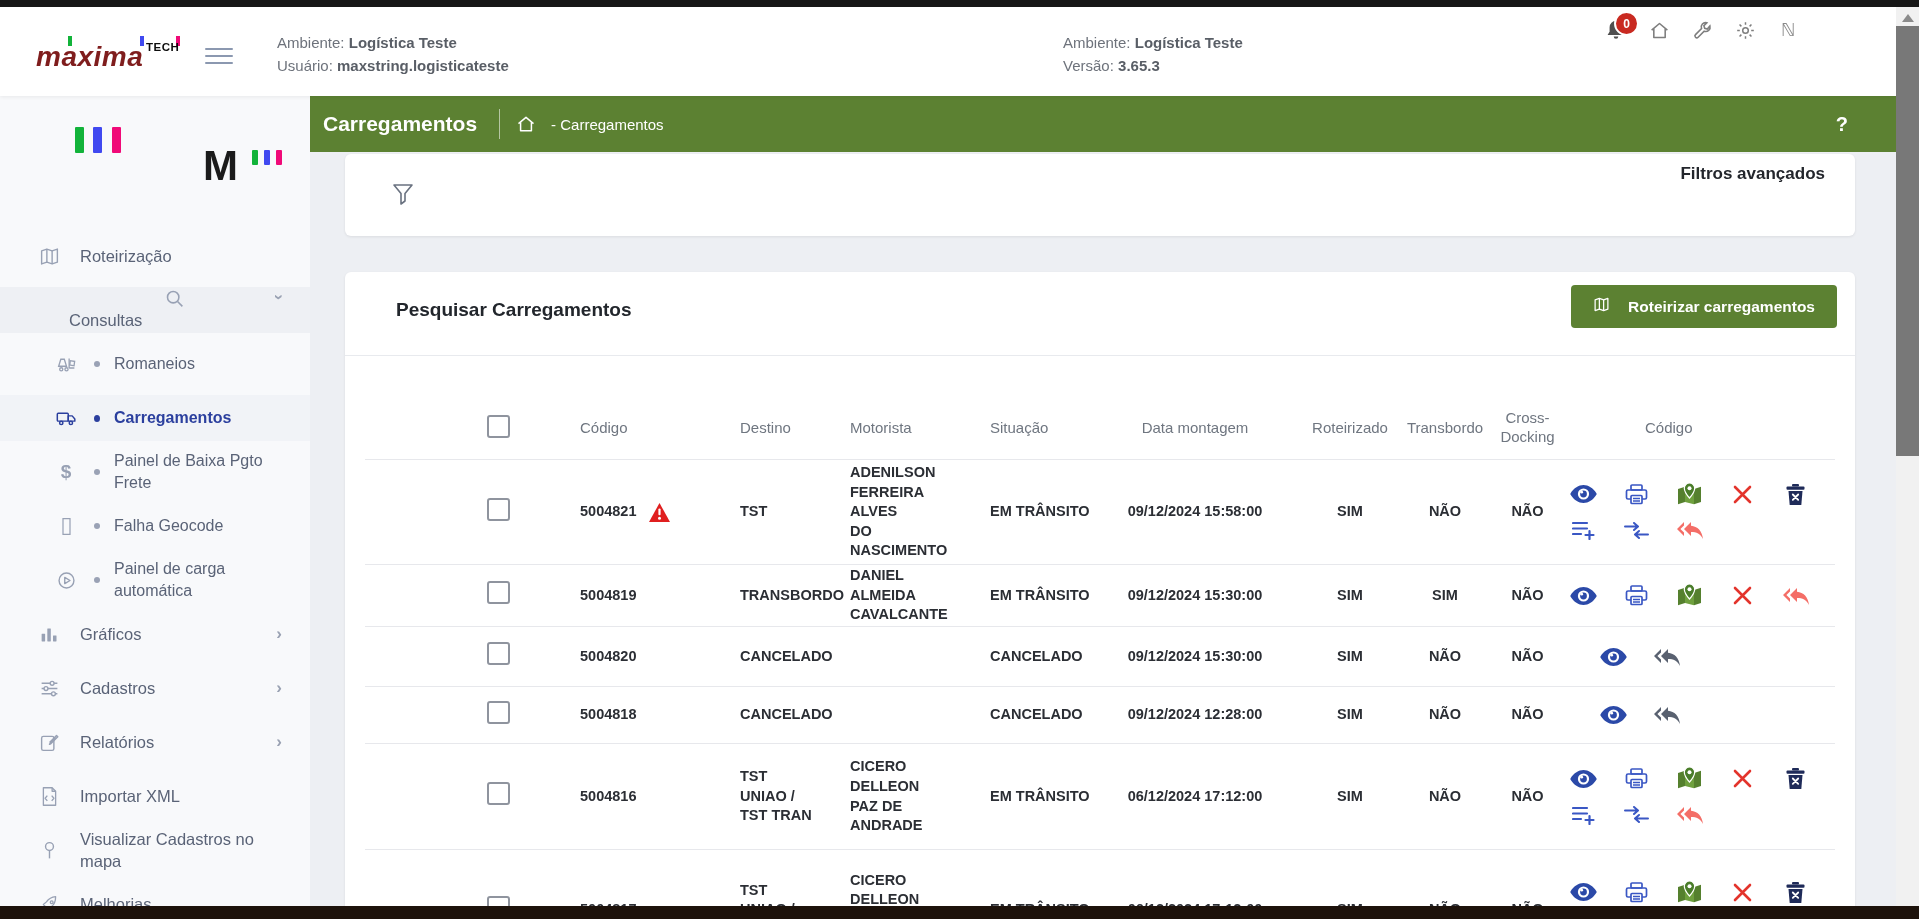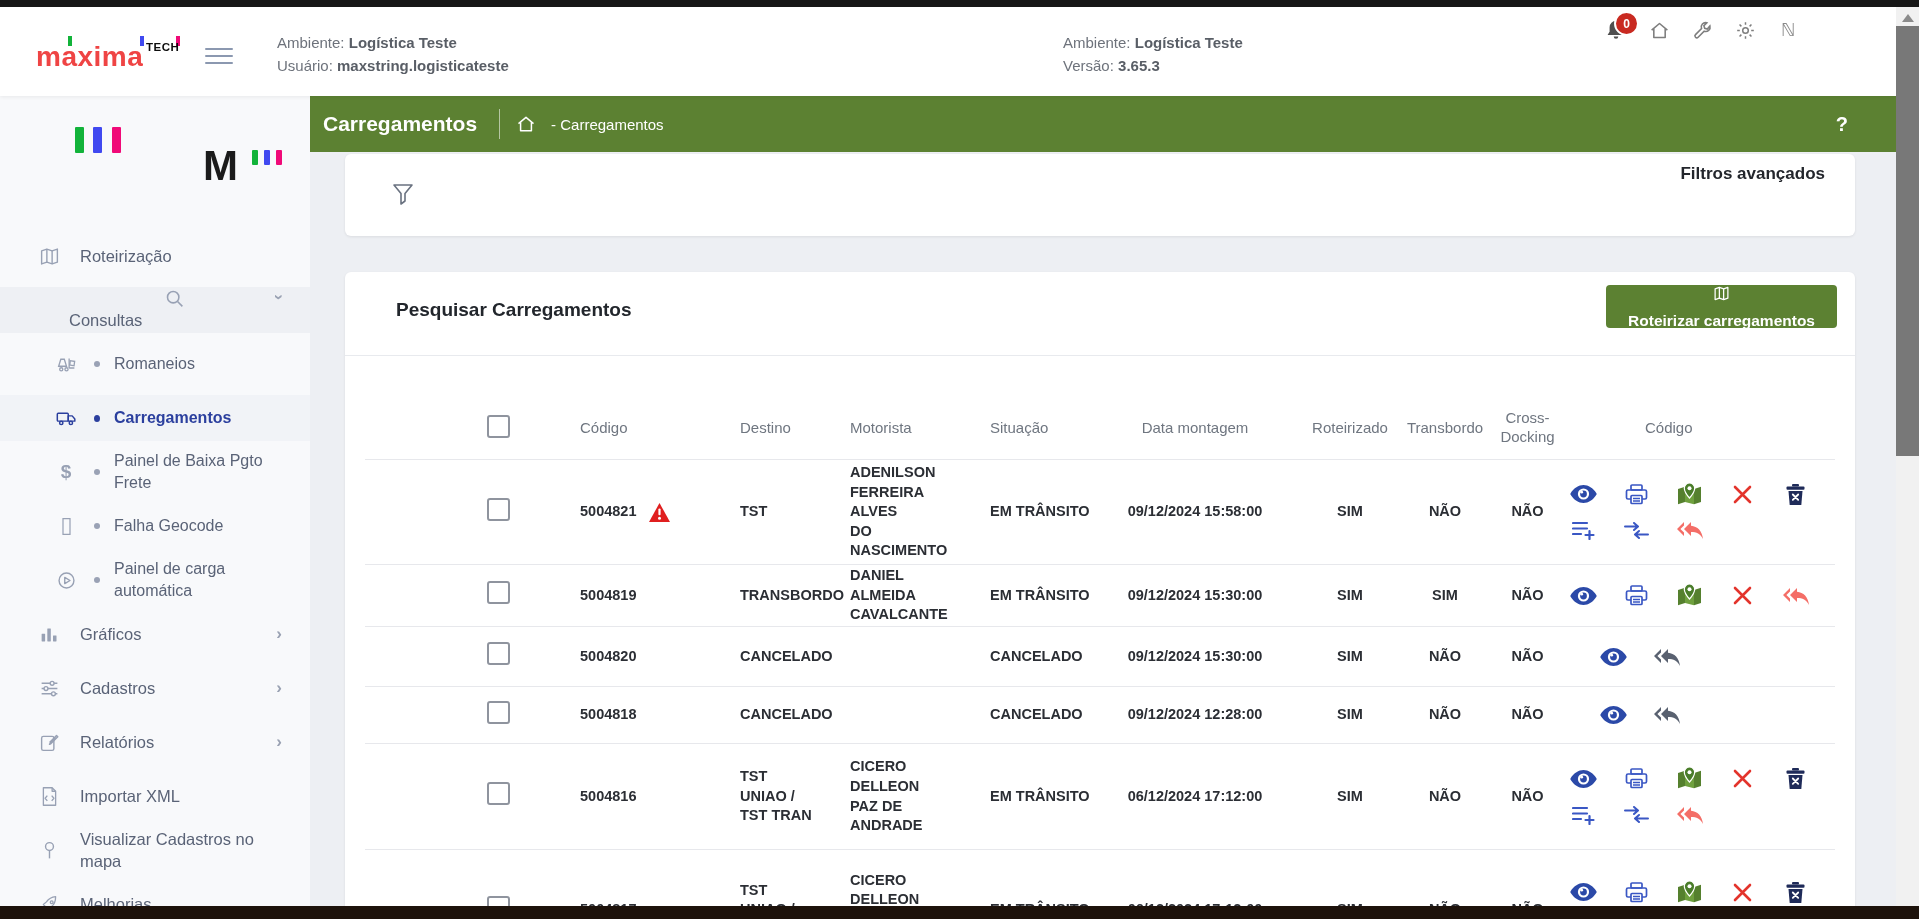--- a/index.html
+++ b/index.html
@@ -4,21 +4,21 @@
 <style>
   html,body{margin:0;padding:0;width:1919px;height:919px;overflow:hidden;
     font-family:"Liberation Sans","DejaVu Sans",sans-serif;background:#edeff3;position:relative;}
   .abs{position:absolute;}
   
   #top-strip{left:0;top:0;width:1919px;height:7px;background:#171717;z-index:60;}
   #bottom-strip{left:0;top:906px;width:1919px;height:13px;background:#1d120b;z-index:60;}
   
   #topbar{left:0;top:7px;width:1919px;height:89px;background:#ffffff;box-shadow:0 1px 4px rgba(0,0,0,.07);z-index:5;}
   .logo{left:36px;top:30px;height:40px;}
-  .brand{font-size:28px;font-weight:800;color:#ef4444;letter-spacing:.5px;line-height:40px;}
+  .brand{font-size:28px;font-weight:800;color:#7f1d1d;letter-spacing:.5px;line-height:40px;font-style:italic;}
   .brand-sub{font-size:11.5px;font-weight:800;color:#0d0d0d;position:absolute;left:110px;top:4px;letter-spacing:.5px;}
   .tick{position:absolute;width:4px;height:10px;top:-1px;}
   .tick.g{left:32px;background:#12b33a;}
   .tick.i{left:104px;background:#4049f0;}
   .tick.p{left:140px;background:#f00a78;}
   #hamburger{left:205px;top:41px;width:28px;cursor:pointer;}
   #hamburger div{height:2px;background:#8b98b0;margin-bottom:5px;border-radius:1px;}
   .envblock{top:24px;font-size:15px;color:#6d727b;line-height:23px;}
   .envblock b{color:#595e66;font-weight:700;margin-top:20px;}
   #env1{left:277px;} #env2{left:1063px;}
@@ -62,21 +62,21 @@
   #help-q{position:absolute;right:48px;color:#fff;font-size:20px;font-weight:800;cursor:pointer;}
   
   .card{background:#fff;border-radius:6px;box-shadow:0 1px 3px rgba(0,0,0,.08);}
   #filter-card{left:345px;top:154px;width:1510px;height:82px;}
   #funnel-btn{position:absolute;left:48px;top:30px;cursor:pointer;}
   #adv-filters{position:absolute;right:30px;top:10px;font-size:17px;font-weight:800;color:#23262c;cursor:pointer;}
   #main-card{left:345px;top:272px;width:1510px;height:700px;overflow:hidden;}
   #card-head{position:relative;height:83px;border-bottom:1px solid #e8eaee;}
   #card-title{position:absolute;left:35px;top:27px;font-size:19px;font-weight:800;color:#22262c;margin-left:16px;}
   #route-btn{position:absolute;right:18px;top:13px;height:43px;padding:0 22px;background:#5c8132;border:none;border-radius:4px;
-     color:#fff;font-size:15.5px;font-weight:700;display:flex;align-items:center;gap:6px;cursor:pointer;font-family:inherit;flex-direction:column;}
+     color:#fff;font-size:15.5px;font-weight:700;display:flex;align-items:center;gap:18px;cursor:pointer;font-family:inherit;}
   
   #table-wrap{padding:0 20px;}
   .tgrid{display:grid;grid-template-columns:180px 150px 120px 155px 125px 200px 110px 80px 85px 1fr;align-items:center;}
   .tgrid>*:nth-child(1){padding-left:122px;}
   .tgrid>*:nth-child(2){padding-left:35px;display:flex;align-items:center;gap:13px;}
   .tgrid>*:nth-child(3){padding-left:45px;}
   .tgrid>*:nth-child(4){padding-left:35px;padding-right:4px;}
   .tgrid>*:nth-child(5){padding-left:20px;}
   .tgrid>*:nth-child(6),.tgrid>*:nth-child(7),.tgrid>*:nth-child(8),.tgrid>*:nth-child(9){text-align:center;}
   #thead{height:63px;margin-top:40px;border-bottom:1px solid #e7e8ec;color:#6f7680;font-size:15px;}

